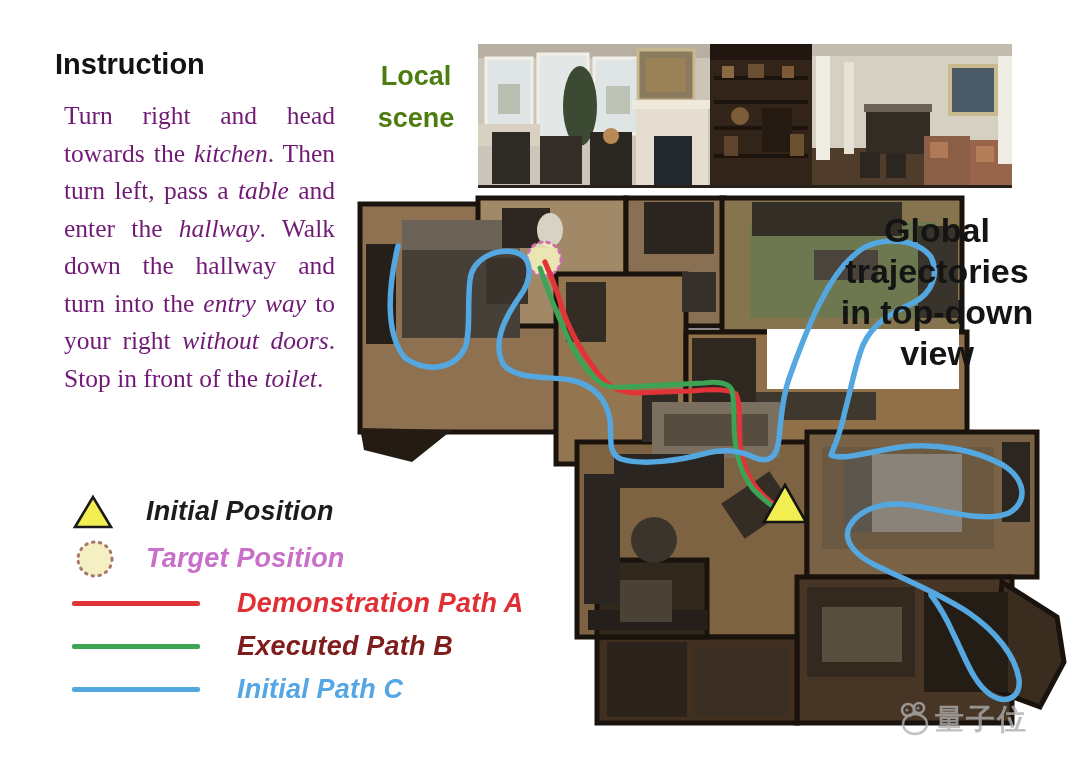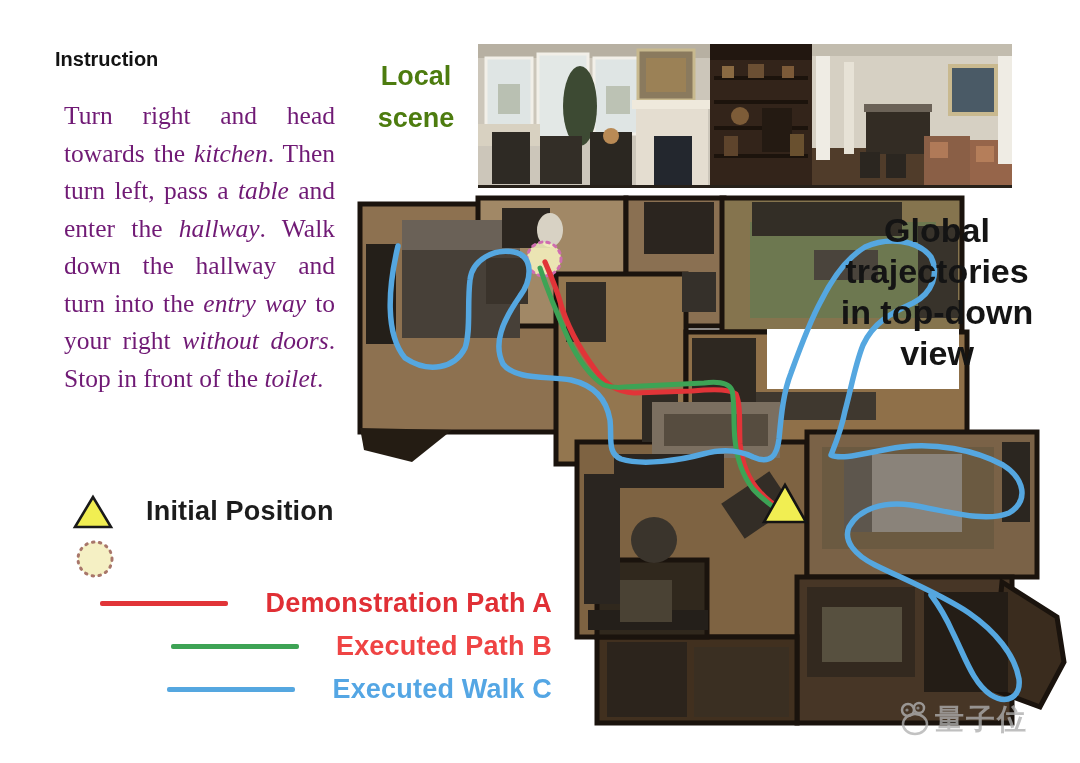--- a/index.html
+++ b/index.html
@@ -1,39 +1,39 @@
 <!DOCTYPE html>
 <html><head>
 <meta charset="utf-8">
 <style>
   html,body{margin:0;padding:0;background:#ffffff;}
   #page{position:relative;width:1080px;height:763px;background:#ffffff;overflow:hidden;
         font-family:"Liberation Sans",sans-serif;}
 
   
-  .instr-heading{position:absolute;left:55px;top:48px;font-size:20px;font-weight:bold;color:#131313;}
+  .instr-heading{position:absolute;left:55px;top:48px;font-size:29px;font-weight:bold;color:#131313;}
   .instr-text{position:absolute;left:64px;top:97px;width:271px;
               font-family:"Liberation Serif","DejaVu Serif",serif;
               font-size:25.5px;line-height:37.5px;color:#701a75;text-align:justify;}
   .instr-text .it{font-style:italic;}
 
   
   .legend{position:absolute;left:72px;top:488px;width:480px;}
-  .legend-row{display:flex;align-items:center;}
+  .legend-row{display:flex;align-items:center;font-style:italic;}
   .legend-row.pos{height:47px;}
-  .legend-row.path{height:43px;justify-content:flex-end;}
+  .legend-row.path{height:43px;}
   .marker-slot-pos{width:48px;display:flex;justify-content:flex-start;align-items:center;}
   .marker-slot-path{width:133px;display:flex;align-items:center;}
   .legend-line{width:128px;height:4.5px;border-radius:2px;}
   .legend-label{margin-left:26px;font-size:27px;font-weight:600;letter-spacing:0.2px;}
   .legend-label.path-label{margin-left:32px;}
   .lbl-initial{color:#1c1c1c;}
   .lbl-target{color:#c96fc9;}
   .lbl-red{color:#e02f35;}
-  .lbl-green{color:#ef4444;}
+  .lbl-green{color:#7f1d1d;}
   .lbl-blue{color:#54a6e4;}
   .line-red{background:#e13438;}
   .line-green{background:#3da355;}
   .line-blue{background:#55a7e0;}
 
   
   .local-label{position:absolute;left:364px;top:55px;width:104px;text-align:center;
                font-size:27px;font-weight:bold;color:#4d7c0f;line-height:42px;}
   .global-label{position:absolute;left:840px;top:210px;width:194px;text-align:center;
                 font-size:34px;font-weight:bold;color:#141414;line-height:41px;z-index:5;}
@@ -66,38 +66,39 @@
         </svg>
       </span>
       <span class="legend-label lbl-initial">Initial Position</span>
     </div>
     <div class="legend-row pos">
       <span class="marker-slot-pos">
         <svg width="46" height="46" viewBox="0 0 46 46">
           <circle cx="23" cy="23" r="17" fill="#f5f0c4" stroke="#a8766a" stroke-width="3" stroke-dasharray="1.5 5.5" stroke-linecap="round"></circle>
         </svg>
       </span>
+      <span class="legend-label lbl-target">Target Position</span>
     </div>
     <div class="legend-row path">
       <span class="marker-slot-path">
         <span class="legend-line line-red"></span>
       </span>
       <span class="legend-label path-label lbl-red">Demonstration Path A</span>
     </div>
     <div class="legend-row path">
       <span class="marker-slot-path">
         <span class="legend-line line-green"></span>
       </span>
       <span class="legend-label path-label lbl-green">Executed Path B</span>
     </div>
     <div class="legend-row path">
       <span class="marker-slot-path">
         <span class="legend-line line-blue"></span>
       </span>
-      <span class="legend-label path-label lbl-blue">Executed Walk C</span>
+      <span class="legend-label path-label lbl-blue">Initial Path C</span>
     </div>
   </div>
 
   <div class="local-label">
     <div>Local</div>
     <div>scene</div>
   </div>
 
   <div class="pano">
     <svg width="534" height="144" viewBox="0 0 534 144">

